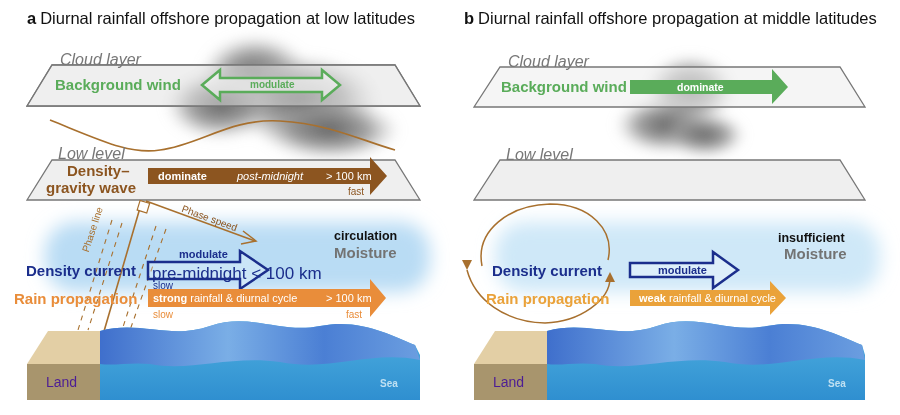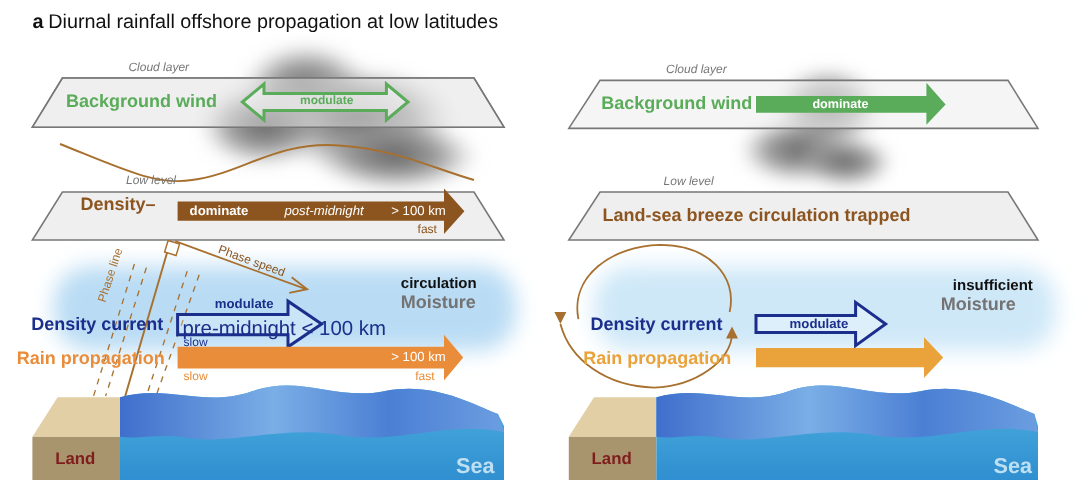--- a/index.html
+++ b/index.html
@@ -5,32 +5,32 @@
   html, body { margin:0; padding:0; background:#ffffff; }
   body { width:900px; height:415px; position:relative; overflow:hidden; font-family:"Liberation Sans", sans-serif; }
   .panel { position:absolute; top:0; width:450px; height:294px; }
   #panel-a { left:0; }
   #panel-b { left:450px; }
   .title { position:absolute; top:9px; left:27px; font-size:16.5px; color:#111; white-space:nowrap; }
   .title b { font-weight:bold; margin-right:4px; }
   #panel-b .title { left:14px; }
   svg { position:absolute; left:0; top:0; }
   .txt { position:absolute; white-space:nowrap; }
-  .italic-label { font-style:italic; font-size:10px; color:#777;margin-left:47px; }
+  .italic-label { font-style:italic; font-size:16px; color:#777; }
   .green-big { color:#5aac5a; font-weight:bold; font-size:15px; }
   .brown-big { color:#8c5520; font-weight:bold; font-size:15px; }
   .navy-big { color:#1b2e8c; font-weight:bold; font-size:15px; }
   .orange-big { color:#e98d3a; font-weight:bold; font-size:15px; }
   .orange2-big { color:#eaa23a; font-weight:bold; font-size:15px; }
   .small-white { color:#fff; font-size:11px; }
   .small-white b { font-weight:bold; }
   .moist-top { color:#111; font-weight:bold; font-size:12.5px; }
   .moist-bot { color:#737373; font-weight:bold; font-size:15px; }
-  .land-lbl { color:#7f1d1d; font-weight:bold; font-size:14px; }
-  .sea-lbl { color:#bfe0f2; font-weight:bold; font-size:18px; }
+  .land-lbl { color:#4c1d95; font-weight:normal; font-size:14px; }
+  .sea-lbl { color:#bfe0f2; font-weight:bold; font-size:10px; }
 </style>
 </head>
 <body>
 
 <div class="panel" id="panel-a">
   <svg width="450" height="415">
     <defs>
       <radialGradient id="cloudG" cx="50%" cy="50%" r="50%">
         <stop offset="0%" stop-color="#5c5c5c" stop-opacity="0.95"></stop>
         <stop offset="55%" stop-color="#8a8a8a" stop-opacity="0.8"></stop>
@@ -104,37 +104,39 @@
   </svg>
 
   <div class="title"><b>a</b><span>Diurnal rainfall offshore propagation at low latitudes</span></div>
 
   <div class="txt italic-label" style="left:60px;top:63px;margin-top:-12px;">Cloud layer</div>
   <div class="txt green-big" style="left:55px;top:76px;">Background wind</div>
   <div class="txt" style="left:250px;top:79px;color:#5aac5a;font-weight:bold;font-size:10px;">modulate</div>
 
   <div class="txt italic-label" style="left:58px;top:145px;">Low level</div>
   <div class="txt brown-big" style="left:67px;top:162px;">Density–</div>
+  <div class="txt brown-big" style="left:46px;top:179px;">gravity wave</div>
   <div class="txt small-white" style="left:158px;top:170px;font-weight:bold;">dominate</div>
   <div class="txt small-white" style="left:237px;top:170px;font-style:italic;">post-midnight</div>
   <div class="txt small-white" style="left:326px;top:170px;">&gt; 100 km</div>
   <div class="txt" style="left:348px;top:186px;font-size:10px;color:#8c5520;">fast</div>
 
   <div class="txt" style="left:80px;top:250px;font-size:10px;color:#a8702e;transform:rotate(-72deg);transform-origin:left top;">Phase line</div>
   <div class="txt" style="left:184px;top:203px;font-size:10px;color:#8c5520;transform:rotate(20deg);transform-origin:left top;">Phase speed</div>
 
   <div class="txt moist-top" style="left:334px;top:229px;">circulation</div>
   <div class="txt moist-bot" style="left:334px;top:244px;">Moisture</div>
 
   <div class="txt" style="left:179px;top:248px;font-size:11px;font-weight:bold;color:#1b2e8c;">modulate</div>
   <div class="txt navy-big" style="left:26px;top:262px;">Density current</div>
   <div class="txt" style="left:152px;top:264px;font-size:17px;color:#1b2e8c;">pre-midnight &lt; 100 km</div>
   <div class="txt" style="left:153px;top:280px;font-size:10px;color:#1b2e8c;">slow</div>
 
   <div class="txt orange-big" style="left:14px;top:290px;">Rain propagation</div>
+  <div class="txt small-white" style="left:153px;top:292px;"><b>strong</b><span> rainfall &amp; diurnal cycle</span></div>
   <div class="txt small-white" style="left:326px;top:292px;">&gt; 100 km</div>
   <div class="txt" style="left:153px;top:309px;font-size:10px;color:#e98d3a;">slow</div>
   <div class="txt" style="left:346px;top:309px;font-size:10px;color:#e98d3a;">fast</div>
 
   <div class="txt land-lbl" style="left:46px;top:374px;">Land</div>
   <div class="txt sea-lbl" style="left:380px;top:378px;">Sea</div>
 </div>
 
 <div class="panel" id="panel-b">
   <svg width="450" height="415">
@@ -188,31 +190,32 @@
     <g>
       <polygon points="24,364 45,331 97,331 97,364" fill="#e3cfa5"></polygon>
       <rect x="24" y="364" width="73" height="36" fill="#a8956d"></rect>
     </g>
     <g>
       <path d="M97,331 C137,320 167,340 207,326 C247,312 277,334 317,326 C357,318 387,335 412,345 L415,355 L415,400 L97,400 Z" fill="url(#seaFront2)"></path>
       <path d="M97,331 C137,320 167,340 207,326 C247,312 277,334 317,326 C357,318 387,335 412,345 L415,360 C365,350 325,372 275,362 C225,355 185,372 145,364 C125,362 110,366 97,364 Z" fill="url(#seaTop2)"></path>
     </g>
   </svg>
 
+  <div class="title"><b>b</b><span>Diurnal rainfall offshore propagation at middle latitudes</span></div>
 
   <div class="txt italic-label" style="left:58px;top:53px;">Cloud layer</div>
   <div class="txt green-big" style="left:51px;top:78px;">Background wind</div>
   <div class="txt" style="left:227px;top:81px;color:#fff;font-weight:bold;font-size:10.5px;">dominate</div>
 
   <div class="txt italic-label" style="left:56px;top:146px;">Low level</div>
-  <div class="txt brown-big" style="left:52px;top:171px;">Land-sea breeze circulation trapped</div>
-
-  <div class="txt moist-top" style="left:328px;top:231px;margin-left:16px;">insufficient</div>
+
+  <div class="txt moist-top" style="left:328px;top:231px;">insufficient</div>
   <div class="txt moist-bot" style="left:334px;top:245px;">Moisture</div>
 
   <div class="txt navy-big" style="left:42px;top:262px;">Density current</div>
   <div class="txt" style="left:208px;top:264px;font-size:11px;font-weight:bold;color:#1b2e8c;">modulate</div>
 
   <div class="txt orange2-big" style="left:36px;top:290px;">Rain propagation</div>
+  <div class="txt small-white" style="left:189px;top:292px;"><b>weak</b><span> rainfall &amp; diurnal cycle</span></div>
 
   <div class="txt land-lbl" style="left:43px;top:374px;">Land</div>
   <div class="txt sea-lbl" style="left:378px;top:378px;">Sea</div>
 </div>
 
 </body></html>

